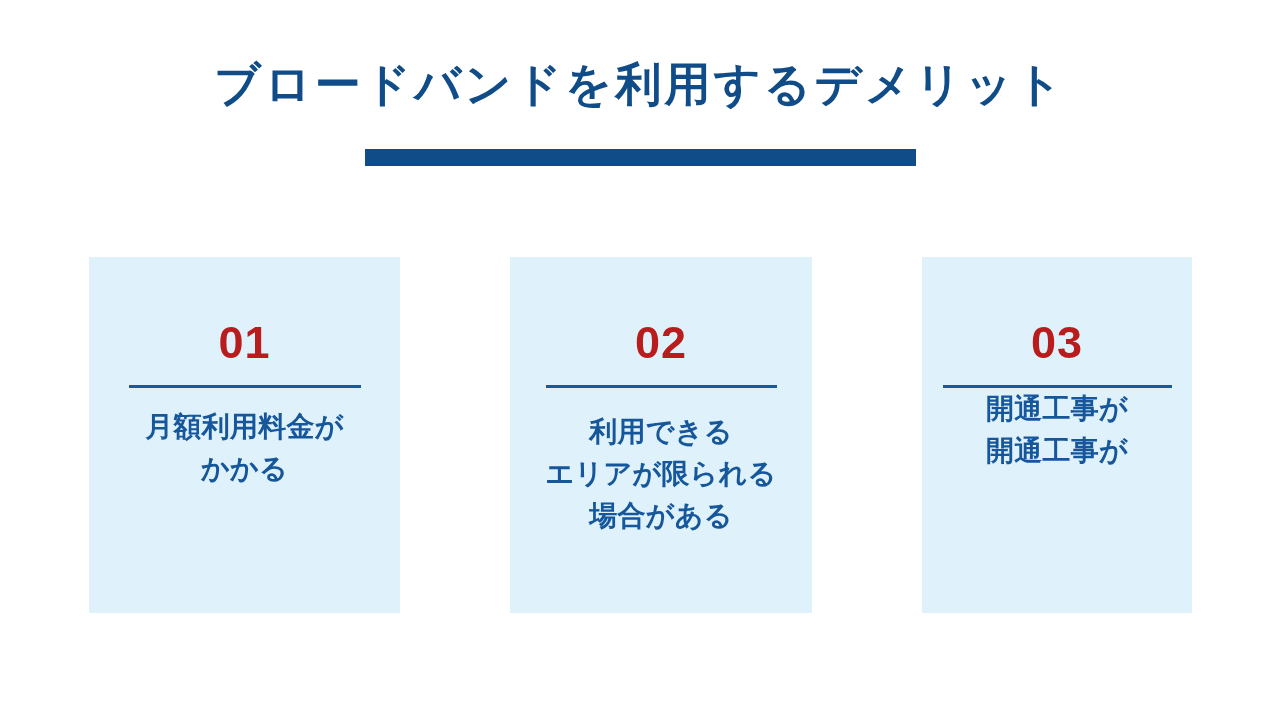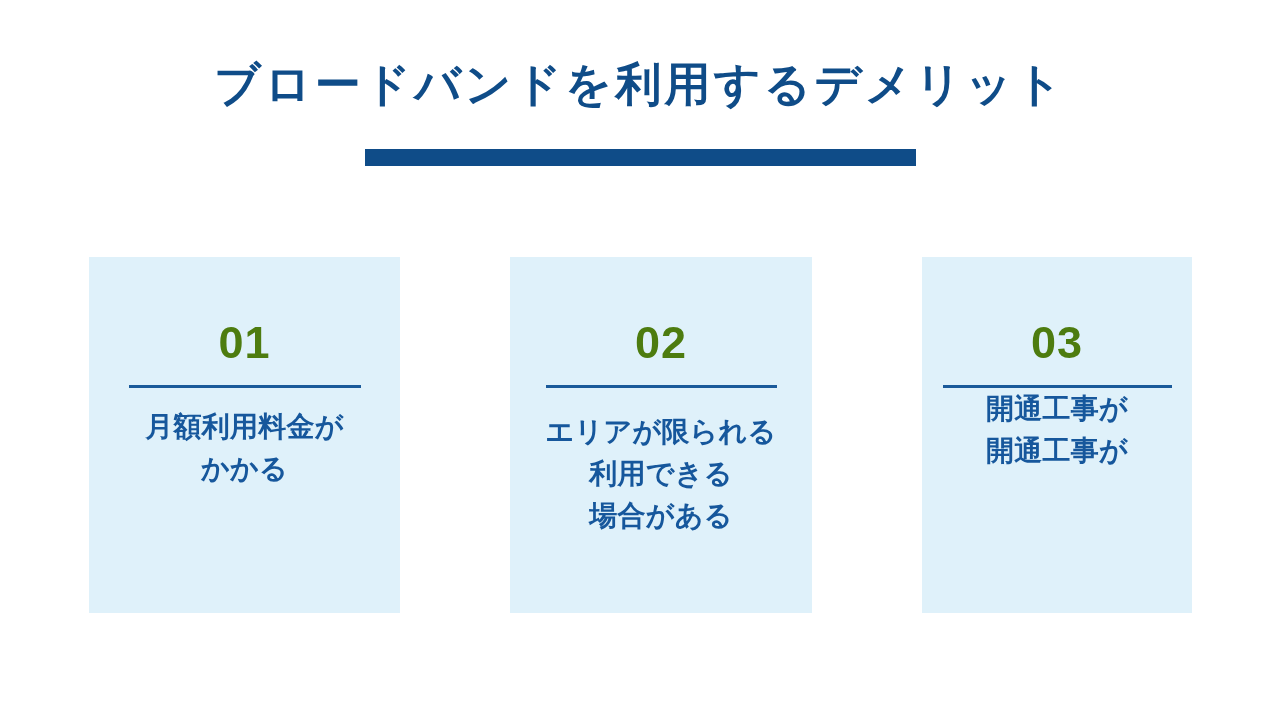--- a/index.html
+++ b/index.html
@@ -69,21 +69,21 @@
   }
   .card--1 { width: 311px; }
   .card--2 { width: 302px; }
   .card--3 { width: 270px; }
 
   .card-number {
     margin-top: 63px;
     font-size: 45px;
     line-height: 1;
     font-weight: 700;
-    color: #4d7c0f;
+    color: #b91c1c;
     letter-spacing: 0.02em;
   }
 
   .card-divider {
     margin-top: 20px;
     height: 3px;
     background: #1a5a9a;
   }
   .card--1 .card-divider { width: 232px; }
   .card--2 .card-divider { width: 231px; }
@@ -125,22 +125,22 @@
       <p class="card-text">
         <span>月額利用料金が</span>
         <span>かかる</span>
       </p>
     </div>
 
     <div class="card card--2">
       <div class="card-number">02</div>
       <div class="card-divider"></div>
       <p class="card-text">
+        <span>利用できる</span>
         <span>エリアが限られる</span>
-        <span>利用できる</span>
         <span>場合がある</span>
       </p>
     </div>
 
     <div class="card card--3">
       <div class="card-number">03</div>
       <div class="card-divider"></div>
       <p class="card-text">
         <span>開通工事が</span>
         <span>開通工事が</span>

